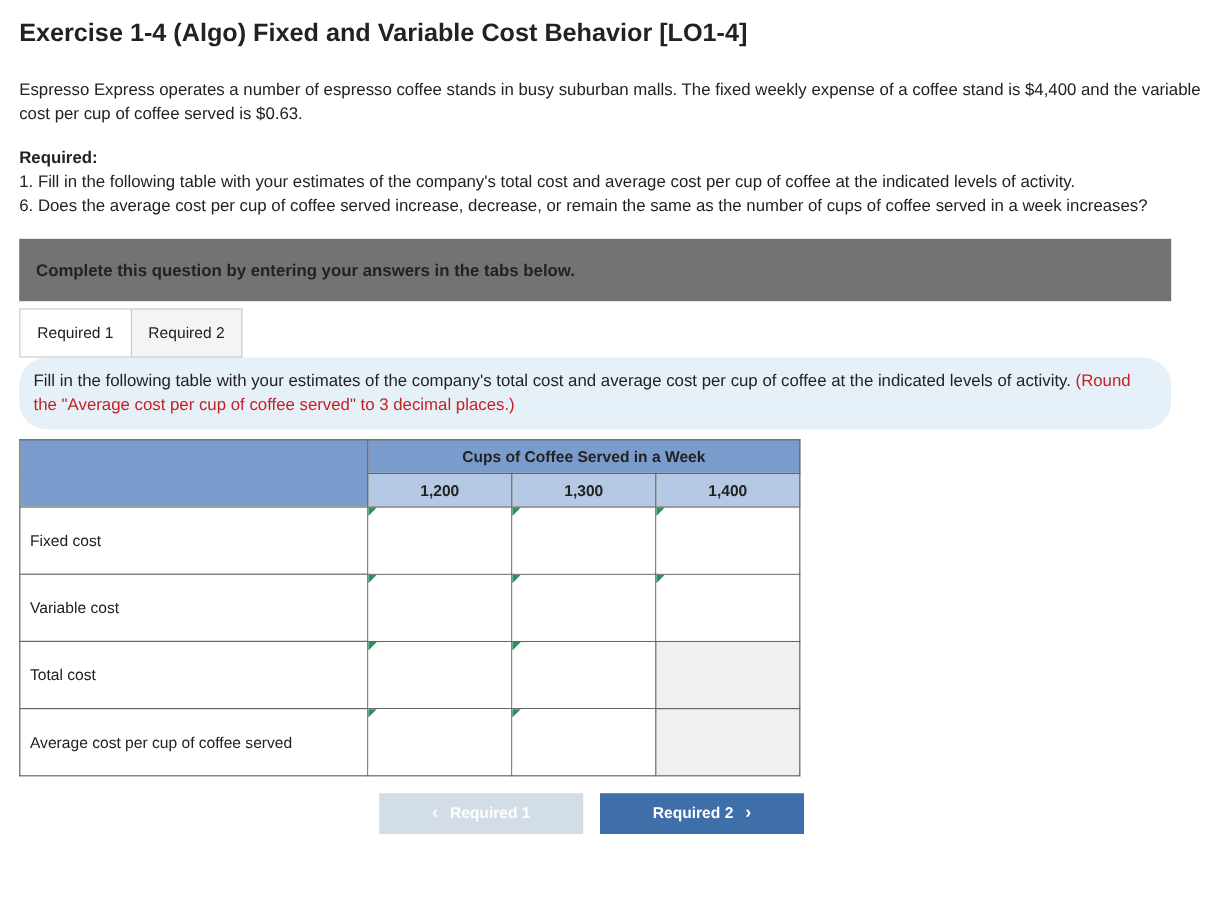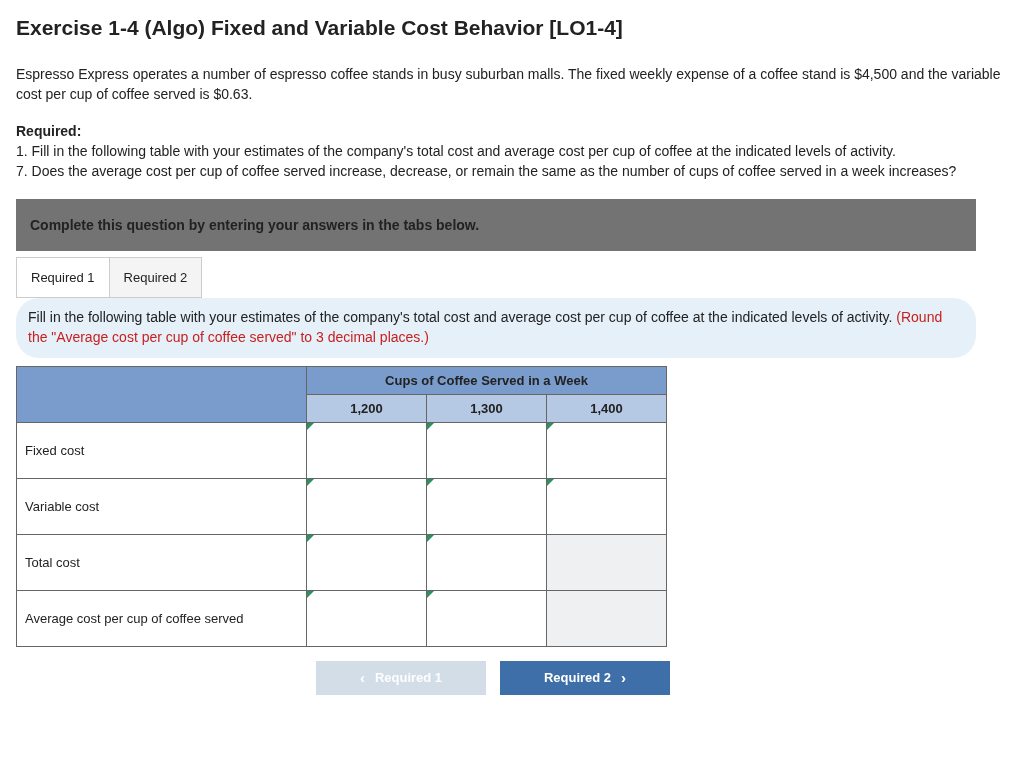--- a/index.html
+++ b/index.html
@@ -123,26 +123,26 @@
     background: #3f6fa8;
     color: #fff;
   }
   .nav-btn .chev { font-size: 15px; }
 </style>
 </head>
 <body>
 
 <div class="title">Exercise 1-4 (Algo) Fixed and Variable Cost Behavior [LO1-4]</div>
 
-<div class="intro">Espresso Express operates a number of espresso coffee stands in busy suburban malls. The fixed weekly expense of a coffee stand is $4,500 and the variable cost per cup of coffee served is $0.63.</div>
+<div class="intro">Espresso Express operates a number of espresso coffee stands in busy suburban malls. The fixed weekly expense of a coffee stand is $4,400 and the variable cost per cup of coffee served is $0.63.</div>
 
 <div class="req-body">
   <span class="req-head">Required:</span><br>
   <span>1. Fill in the following table with your estimates of the company's total cost and average cost per cup of coffee at the indicated levels of activity.</span><br>
-  <span>7. Does the average cost per cup of coffee served increase, decrease, or remain the same as the number of cups of coffee served in a week increases?</span>
+  <span>6. Does the average cost per cup of coffee served increase, decrease, or remain the same as the number of cups of coffee served in a week increases?</span>
 </div>
 
 <div class="gray-bar">Complete this question by entering your answers in the tabs below.</div>
 
 <div class="tabs-row">
   <div class="tab">Required 1</div>
   <div class="tab inactive">Required 2</div>
 </div>
 
 <div class="instr-bar">

